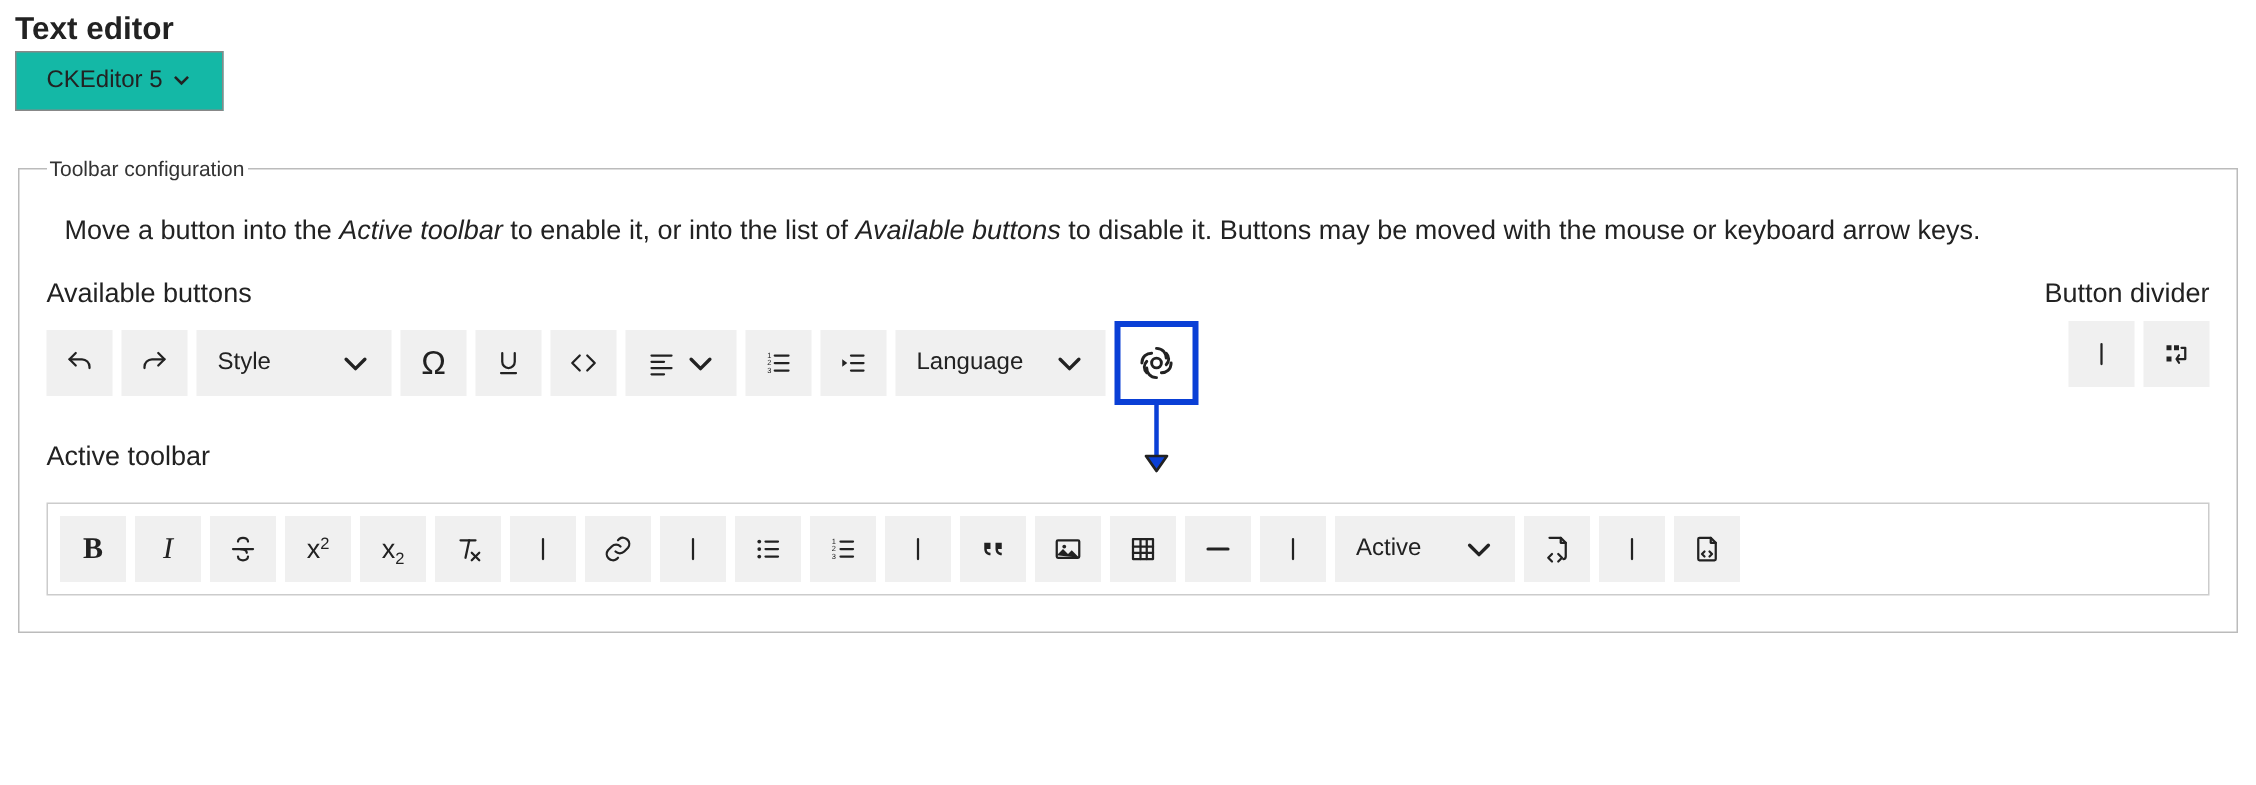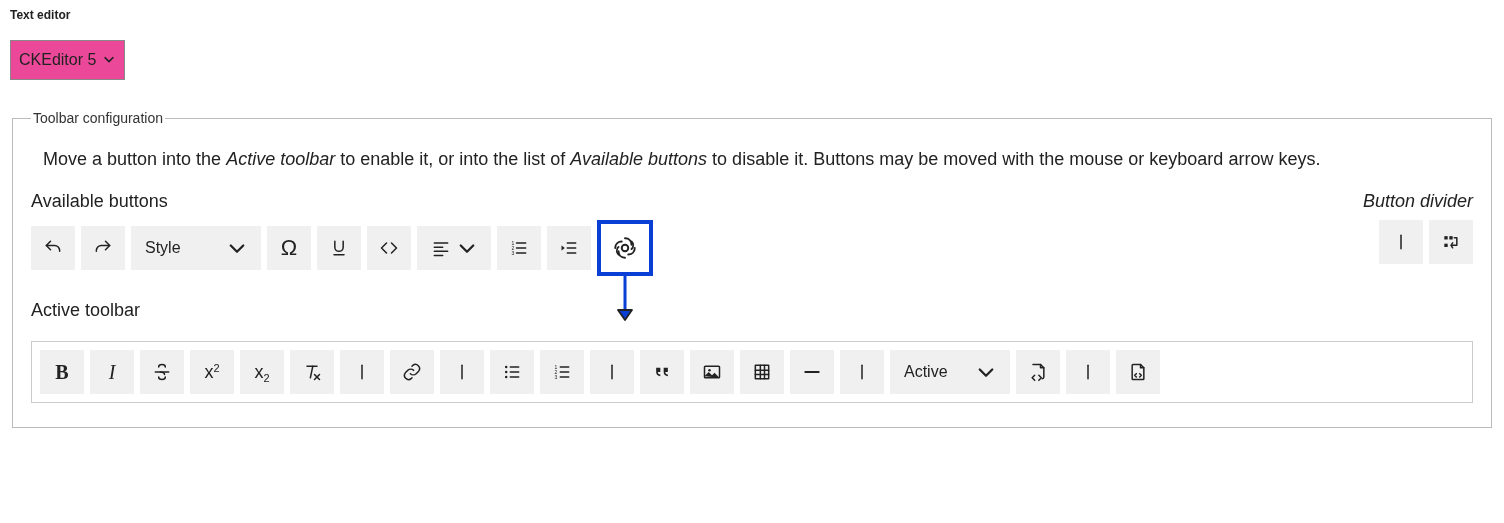--- a/index.html
+++ b/index.html
@@ -7,31 +7,31 @@
     margin: 0;
     padding: 8px 10px 20px 10px;
     font-family: "Segoe UI", Arial, sans-serif;
     font-size: 16px;
     color: #222;
     background: #fff;
     width: 1504px;
   }
   .field-label {
     font-weight: 700;
-    font-size: 12px;
-    margin-bottom: 18px;
+    font-size: 21px;
+    margin-bottom: 2px;
   }
   .select {
     display: inline-flex;
     align-items: center;
     border: 1px solid #888;
-    padding: 10px 8px;
+    padding: 10px 20px;
     font-size: 16px;
     cursor: pointer;
-    background: #ec4899;
+    background: #14b8a6;
     gap: 6px;
   }
   .select .chev { font-size: 14px; color: #555; }
   fieldset.toolbar-config {
     margin-top: 30px;
     border: 1px solid #bbb;
     padding: 10px 18px 24px 18px;
   }
   fieldset.toolbar-config legend {
     font-size: 14px;
@@ -80,21 +80,21 @@
     transform: translateX(-50%);
     width: 24px;
     height: 50px;
   }
   .arrow-down svg { width: 24px; height: 50px; }
   .active-wrap {
     margin-top: 20px;
     border: 1px solid #ccc;
     padding: 8px;
   }
-  .divider-group { text-align: right; font-style: italic; }
+  .divider-group { text-align: right; }
   .bold-b { font-family: Georgia, serif; font-weight: 900; font-size: 20px; }
   .italic-i { font-family: Georgia, serif; font-style: italic; font-size: 20px; }
   .sub-sup { font-size: 18px; position: relative; text-align: right; }
   .sub-sup .sm { font-size: 11px; position: relative; }
 </style>
 </head>
 <body>
 
 
 
@@ -175,20 +175,26 @@
             </svg>
         </button>
         <button class="btn">
           <svg viewBox="0 0 24 24">
               <line x1="10" y1="6" x2="20" y2="6"></line>
               <line x1="10" y1="12" x2="20" y2="12"></line>
               <line x1="10" y1="18" x2="20" y2="18"></line>
               <path d="M3 9l4 3-4 3z" fill="#222" stroke="none"></path>
             </svg>
         </button>
+        <button class="btn wide" style="min-width:140px; justify-content:space-between;">
+          <span class="txt">Language</span>
+          <svg class="chev-svg" viewBox="0 0 16 16">
+              <path d="M3 6l5 5 5-5"></path>
+            </svg>
+        </button>
         <button class="btn highlighted">
           <svg viewBox="0 0 24 24" style="width:26px;height:26px;">
             <circle cx="12" cy="12" r="3"></circle>
             <path d="M12 3c4 0 6 3 6 6"></path>
             <path d="M21 12c0 4-3 6-6 6"></path>
             <path d="M12 21c-4 0-6-3-6-6"></path>
             <path d="M3 12c0-4 3-6 6-6"></path>
             <path d="M18 6c2 2 2 5 0 7"></path>
             <path d="M6 18c-2-2-2-5 0-7"></path>
           </svg>

